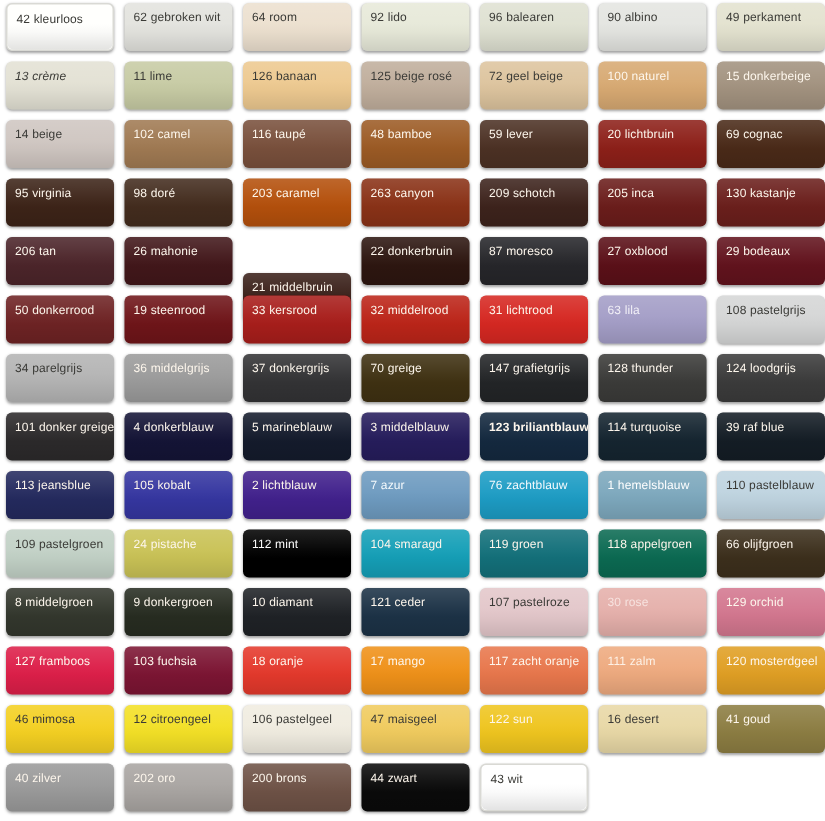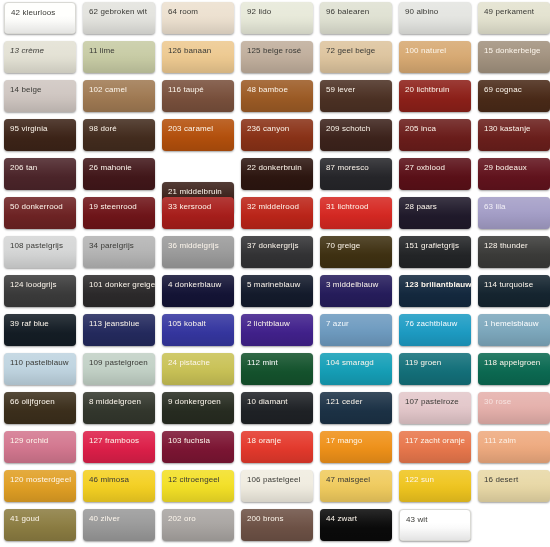--- a/index.html
+++ b/index.html
@@ -132,21 +132,21 @@
     <div class="swatch" style="background-color: rgb(61, 36, 24);">
       <span class="swatch-label" style="color: rgb(253, 246, 236);">95 virginia</span>
     </div>
     <div class="swatch" style="background-color: rgb(67, 44, 30);">
       <span class="swatch-label" style="color: rgb(253, 246, 236);">98 doré</span>
     </div>
     <div class="swatch" style="background-color: rgb(180, 80, 12);">
       <span class="swatch-label" style="color: rgb(253, 246, 236);">203 caramel</span>
     </div>
     <div class="swatch" style="background-color: rgb(138, 50, 23);">
-      <span class="swatch-label" style="color: rgb(253, 246, 236);">236 canyon</span>
+      <span class="swatch-label" style="color: rgb(253, 246, 236);">263 canyon</span>
     </div>
     <div class="swatch" style="background-color: rgb(61, 35, 28);">
       <span class="swatch-label" style="color: rgb(253, 246, 236);">209 schotch</span>
     </div>
     <div class="swatch" style="background-color: rgb(107, 29, 27);">
       <span class="swatch-label" style="color: rgb(253, 246, 236);">205 inca</span>
     </div>
     <div class="swatch" style="background-color: rgb(107, 31, 28);">
       <span class="swatch-label" style="color: rgb(253, 246, 236);">130 kastanje</span>
     </div>
@@ -179,43 +179,40 @@
     </div>
     <div class="swatch" style="background-color: rgb(168, 30, 27);">
       <span class="swatch-label" style="color: rgb(253, 246, 236);">33 kersrood</span>
     </div>
     <div class="swatch" style="background-color: rgb(188, 37, 25);">
       <span class="swatch-label" style="color: rgb(253, 246, 236);">32 middelrood</span>
     </div>
     <div class="swatch" style="background-color: rgb(214, 40, 34);">
       <span class="swatch-label" style="color: rgb(253, 246, 236);">31 lichtrood</span>
     </div>
-    <div class="swatch" style="background-color: rgb(32, 26, 43);">
-      <span class="swatch-label" style="color: rgb(253, 246, 236);">28 paars</span>
-    </div>
     <div class="swatch" style="background-color: rgb(164, 158, 199);">
       <span class="swatch-label" style="color: rgb(242, 240, 247);">63 lila</span>
     </div>
     <div class="swatch" style="background-color: rgb(213, 214, 214);">
       <span class="swatch-label" style="color: rgb(58, 58, 54);">108 pastelgrijs</span>
     </div>
     <div class="swatch" style="background-color: rgb(180, 180, 180);">
       <span class="swatch-label" style="color: rgb(58, 58, 54);">34 parelgrijs</span>
     </div>
     <div class="swatch" style="background-color: rgb(155, 155, 155);">
       <span class="swatch-label" style="color: rgb(253, 246, 236);">36 middelgrijs</span>
     </div>
     <div class="swatch" style="background-color: rgb(51, 51, 53);">
       <span class="swatch-label" style="color: rgb(253, 246, 236);">37 donkergrijs</span>
     </div>
     <div class="swatch" style="background-color: rgb(63, 49, 18);">
       <span class="swatch-label" style="color: rgb(253, 246, 236);">70 greige</span>
     </div>
     <div class="swatch" style="background-color: rgb(35, 37, 39);">
-      <span class="swatch-label" style="color: rgb(253, 246, 236);">151 grafietgrijs</span>
+      <span class="swatch-label" style="color: rgb(253, 246, 236);">147 grafietgrijs</span>
     </div>
     <div class="swatch" style="background-color: rgb(59, 59, 57);">
       <span class="swatch-label" style="color: rgb(253, 246, 236);">128 thunder</span>
     </div>
     <div class="swatch" style="background-color: rgb(59, 59, 59);">
       <span class="swatch-label" style="color: rgb(253, 246, 236);">124 loodgrijs</span>
     </div>
     <div class="swatch" style="background-color: rgb(44, 42, 43);">
       <span class="swatch-label" style="color: rgb(253, 246, 236);">101 donker greige</span>
     </div>
@@ -257,21 +254,21 @@
     </div>
     <div class="swatch" style="background-color: rgb(191, 212, 224);">
       <span class="swatch-label" style="color: rgb(58, 58, 54);">110 pastelblauw</span>
     </div>
     <div class="swatch" style="background-color: rgb(194, 209, 198);">
       <span class="swatch-label" style="color: rgb(58, 58, 54);">109 pastelgroen</span>
     </div>
     <div class="swatch" style="background-color: rgb(201, 194, 86);">
       <span class="swatch-label" style="color: rgb(253, 246, 236);">24 pistache</span>
     </div>
-    <div class="swatch" style="background-color: #14532d;">
+    <div class="swatch" style="background-color: #000000;">
       <span class="swatch-label" style="color: rgb(253, 253, 253);">112 mint</span>
     </div>
     <div class="swatch" style="background-color: rgb(21, 159, 183);">
       <span class="swatch-label" style="color: rgb(253, 246, 236);">104 smaragd</span>
     </div>
     <div class="swatch" style="background-color: rgb(19, 112, 122);">
       <span class="swatch-label" style="color: rgb(253, 246, 236);">119 groen</span>
     </div>
     <div class="swatch" style="background-color: rgb(11, 106, 82);">
       <span class="swatch-label" style="color: rgb(253, 246, 236);">118 appelgroen</span>

